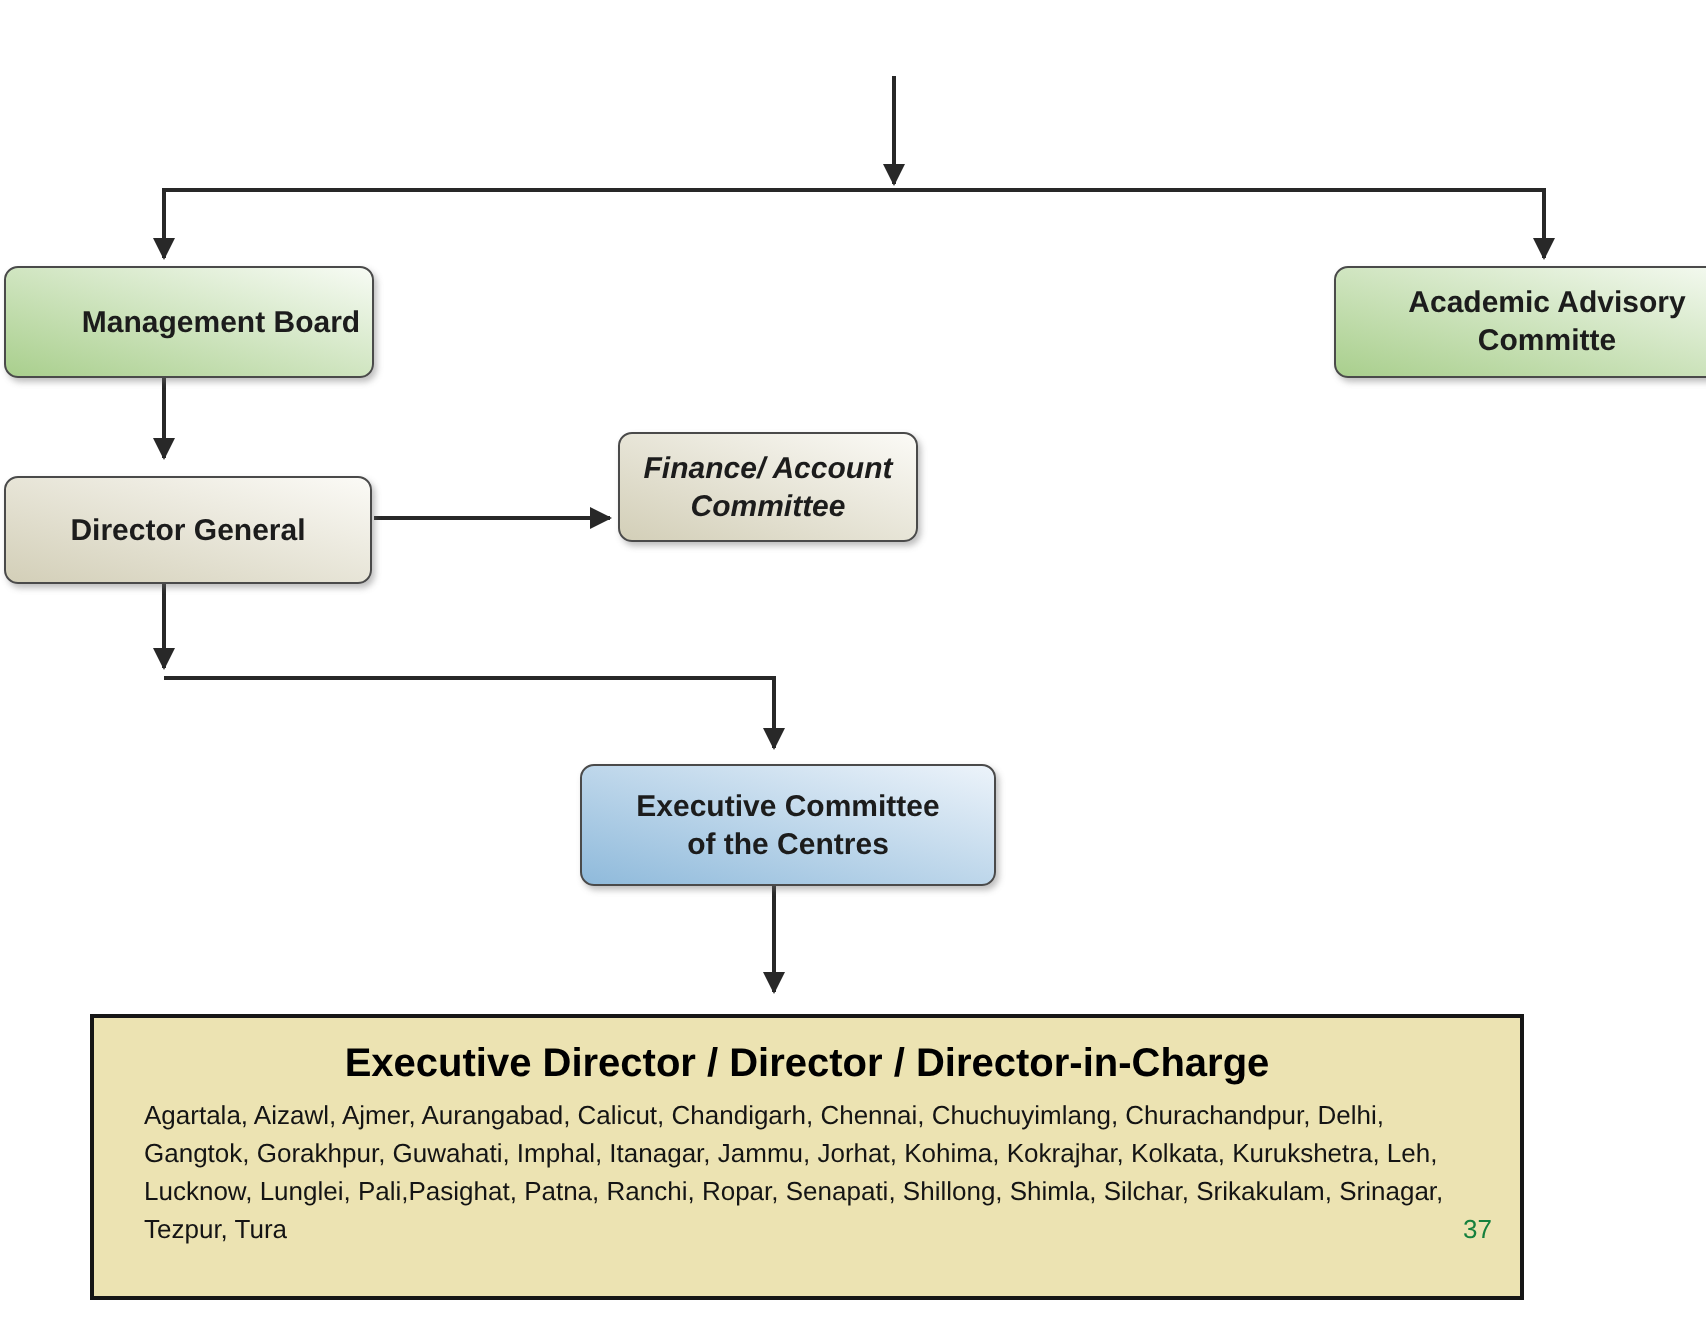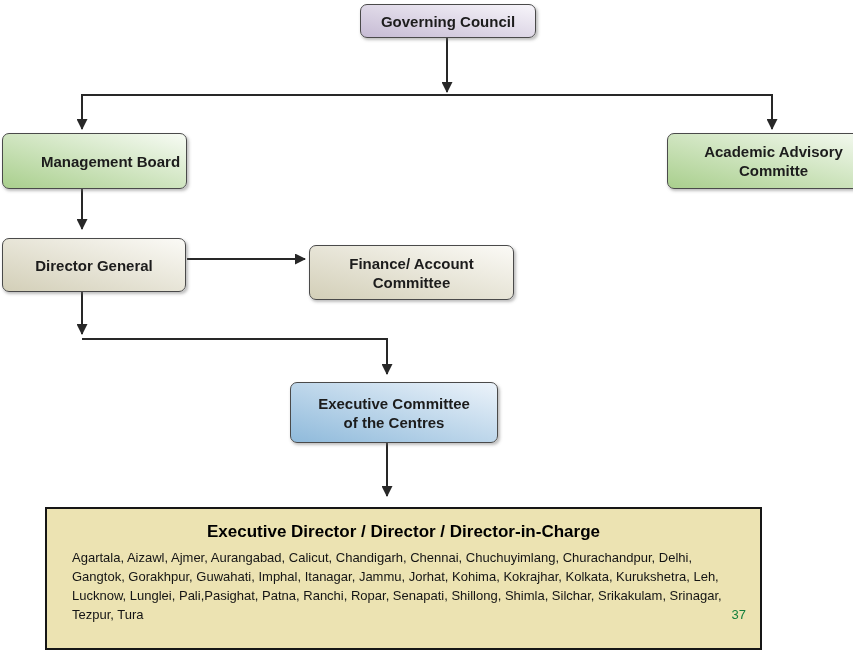--- a/index.html
+++ b/index.html
@@ -36,37 +36,37 @@
   }
   .node-purple { background: linear-gradient(to top right, #c6bbd4 0%, #f7f5fa 100%); }
   .node-green  { background: linear-gradient(to top right, #a9cf8d 0%, #f7fbf4 100%); }
   .node-tan    { background: linear-gradient(to top right, #d3cfb8 0%, #fbfaf6 100%); }
   .node-blue   { background: linear-gradient(to top right, #8fbadb 0%, #ecf3fa 100%); }
 
   #node-governing  { left: 360px; top: 4px;  width: 176px; height: 34px; }
   #node-management { left: 2px;   top: 133px; width: 185px; height: 56px; padding-left: 32px; }
   #node-academic   { left: 667px; top: 133px; width: 213px; height: 56px; }
   #node-director   { left: 2px;   top: 238px; width: 184px; height: 54px; }
-  #node-finance    { left: 309px; top: 245px; width: 205px; height: 55px; }
+  #node-finance    { left: 309px; top: 216px; width: 150px; height: 55px; font-style: italic; }
   #node-executive  { left: 290px; top: 382px; width: 208px; height: 61px; }
 
   .bigbox {
     position: absolute;
     z-index: 2;
     box-sizing: border-box;
     left: 45px; top: 507px;
     width: 717px; height: 143px;
     background: #ece3b2;
     border: 2px solid #161616;
   }
   .bigbox-title {
     margin-top: 11px;
     text-align: center;
     font-weight: bold;
-    font-size: 17px;
+    font-size: 20px;
     line-height: 24px;
     color: #000000;
   }
   .centres-list {
     margin-top: 4px;
     padding-left: 25px;
     padding-right: 14px;
     font-size: 13px;
     line-height: 19px;
     color: #141414;
@@ -96,23 +96,20 @@
       <path d="M82,94 V129" marker-end="url(#ah)"></path>
       <path d="M772,94 V129" marker-end="url(#ah)"></path>
       <path d="M82,189 V229" marker-end="url(#ah)"></path>
       <path d="M187,259 H305" marker-end="url(#ah)"></path>
       <path d="M82,287 V334" marker-end="url(#ah)"></path>
       <path d="M82,339 H387 V374" marker-end="url(#ah)"></path>
       <path d="M387,443 V496" marker-end="url(#ah)"></path>
     </g>
   </svg>
 
-  <div id="node-governing" class="node node-purple">
-    <span>Governing Council</span>
-  </div>
 
   <div id="node-management" class="node node-green">
     <span>Management Board</span>
   </div>
 
   <div id="node-academic" class="node node-green">
     <div>Academic Advisory</div>
     <div>Committe</div>
   </div>
 

